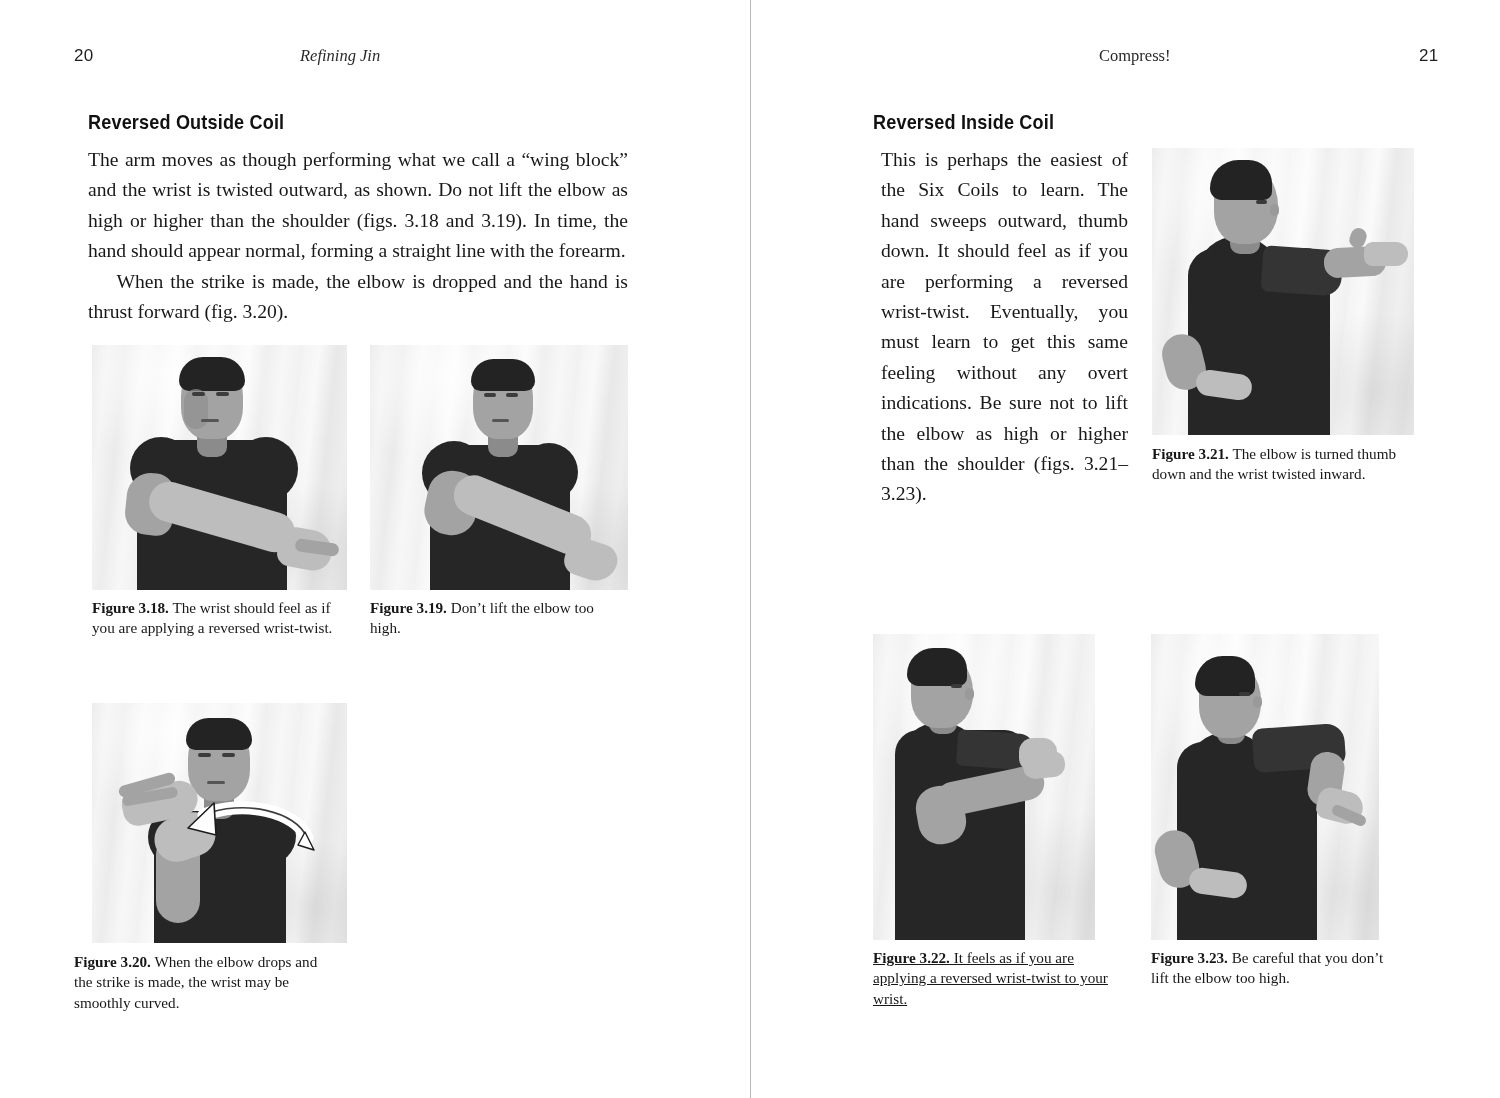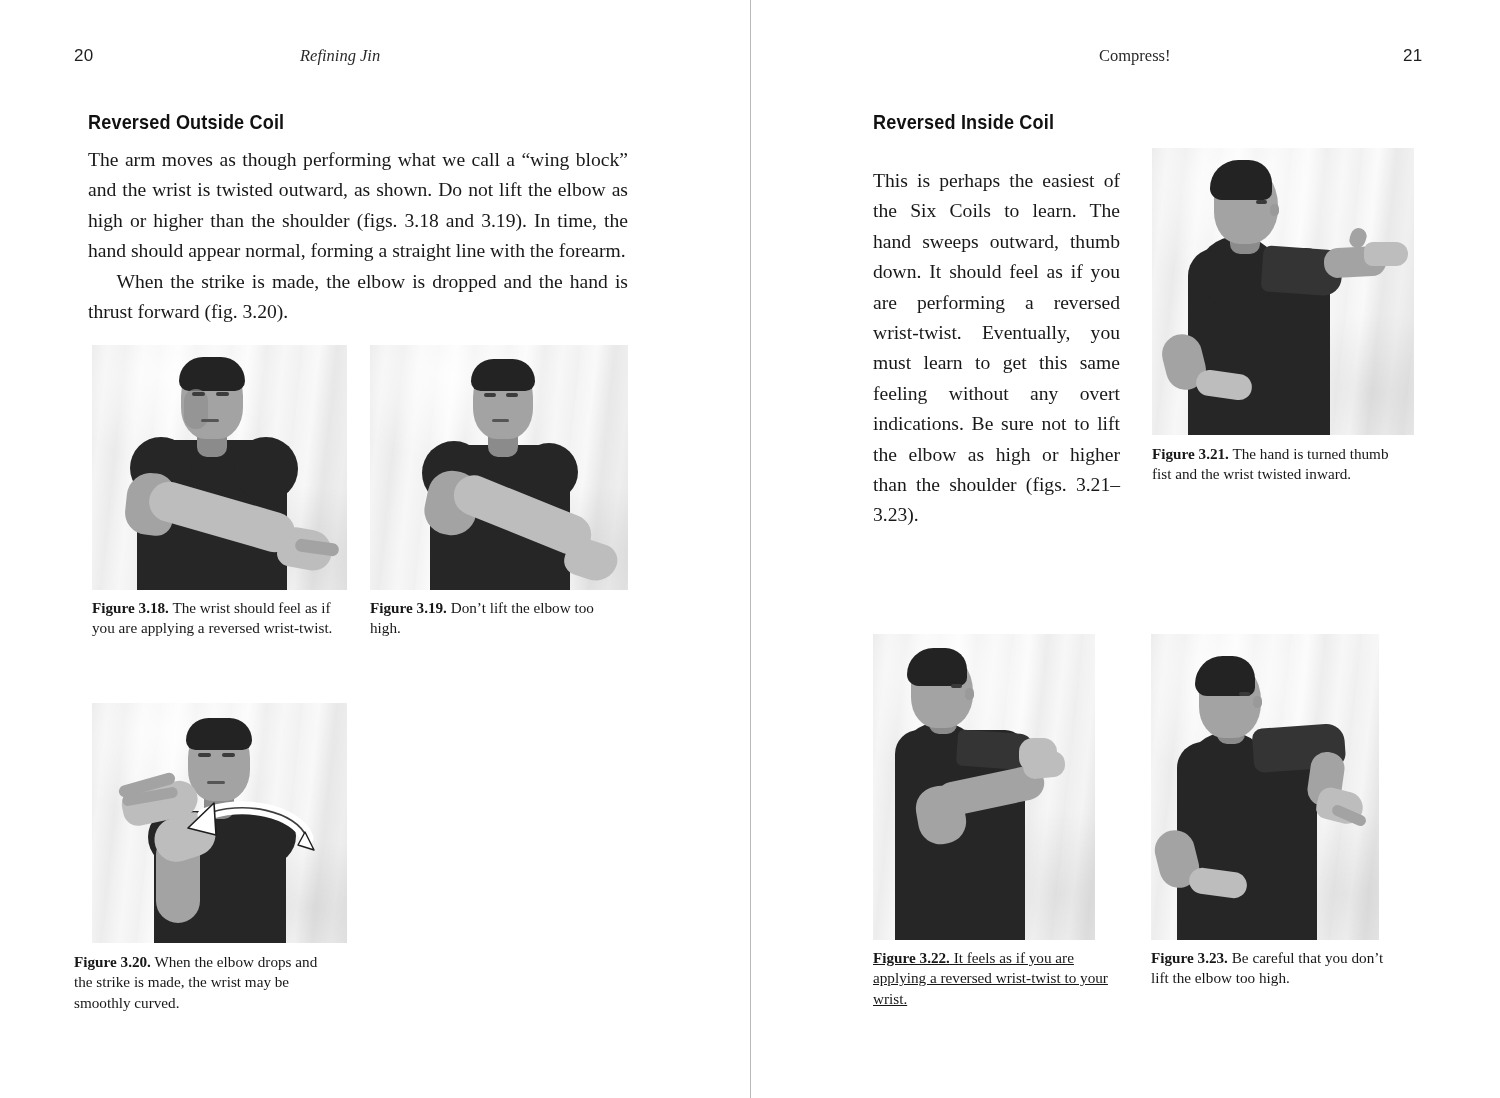--- a/index.html
+++ b/index.html
@@ -236,25 +236,25 @@
     </div>
 
     <div class="caption" style="left:74px; top:952px; width:256px;">
       <b>Figure 3.20.</b><span> When the elbow drops and the strike is made, the wrist may be smoothly curved.</span>
     </div>
   </div>
 
   <div class="page page-right">
 
     <div class="runhead right-title" style="left:348px;">Compress!</div>
-    <div class="folio right-folio" style="left:652px;">21</div>
+    <div class="folio right-folio" style="left:668px;">21</div>
 
     <div class="heading h-right" style="left:122px;">Reversed Inside Coil</div>
 
-    <div class="body-col rp-narrow" style="left:122px;margin-top:21px;">
+    <div class="body-col rp-narrow" style="left:130px;">
       <p style="margin:0">This is perhaps the easiest of the Six Coils to learn. The hand sweeps outward, thumb down. It should feel as if you are performing a reversed wrist-twist. Even­tually, you must learn to get this same feeling with­out any overt indications. Be sure not to lift the elbow as high or higher than the shoulder (figs. 3.21–3.23).</p>
     </div>
 
 
     <div class="photo" style="left:401px; top:148px; width:262px; height:287px;">
       <div class="ph-inner">
         <div class="backdrop"></div>
         <div class="fig-part cloth" style="left:36px; top:100px; width:142px; height:187px; border-radius:28px 24px 0 0;"></div>
         <div class="fig-part cloth r-full" style="left:46px; top:88px; width:80px; height:72px;"></div>
         <div class="fig-part skin-d" style="left:78px; top:72px; width:30px; height:34px; border-radius:10px;"></div>
@@ -267,21 +267,21 @@
         <div class="fig-part skin" style="left:172px; top:99px; width:62px; height:30px; border-radius:14px; transform:rotate(-3deg);"></div>
         <div class="fig-part skin-l" style="left:212px; top:94px; width:44px; height:24px; border-radius:10px 14px 14px 10px;"></div>
         <div class="fig-part skin" style="left:198px; top:80px; width:16px; height:20px; border-radius:8px; transform:rotate(18deg);"></div>
 
         <div class="fig-part skin" style="left:12px; top:186px; width:40px; height:56px; border-radius:20px; transform:rotate(-14deg);"></div>
         <div class="fig-part skin-l" style="left:44px; top:224px; width:56px; height:26px; border-radius:14px; transform:rotate(8deg);"></div>
       </div>
     </div>
 
     <div class="caption" style="left:401px; top:444px; width:255px;">
-      <b>Figure 3.21.</b><span> The hand is turned thumb fist and the wrist twisted inward.</span>
+      <b>Figure 3.21.</b><span> The elbow is turned thumb down and the wrist twisted inward.</span>
     </div>
 
     <div class="photo" style="left:122px; top:634px; width:222px; height:306px;">
       <div class="ph-inner">
         <div class="backdrop"></div>
         <div class="fig-part cloth" style="left:22px; top:96px; width:130px; height:210px; border-radius:24px 20px 0 0;"></div>
         <div class="fig-part cloth r-full" style="left:28px; top:88px; width:78px; height:70px;"></div>
         <div class="fig-part skin-d" style="left:56px; top:66px; width:28px; height:34px; border-radius:10px;"></div>
         <div class="fig-part skin r-soft" style="left:38px; top:18px; width:62px; height:76px; border-radius:42% 52% 44% 40%;"></div>
         <div class="fig-part hair" style="left:34px; top:14px; width:60px; height:38px; border-radius:32px 26px 10px 14px;"></div>

